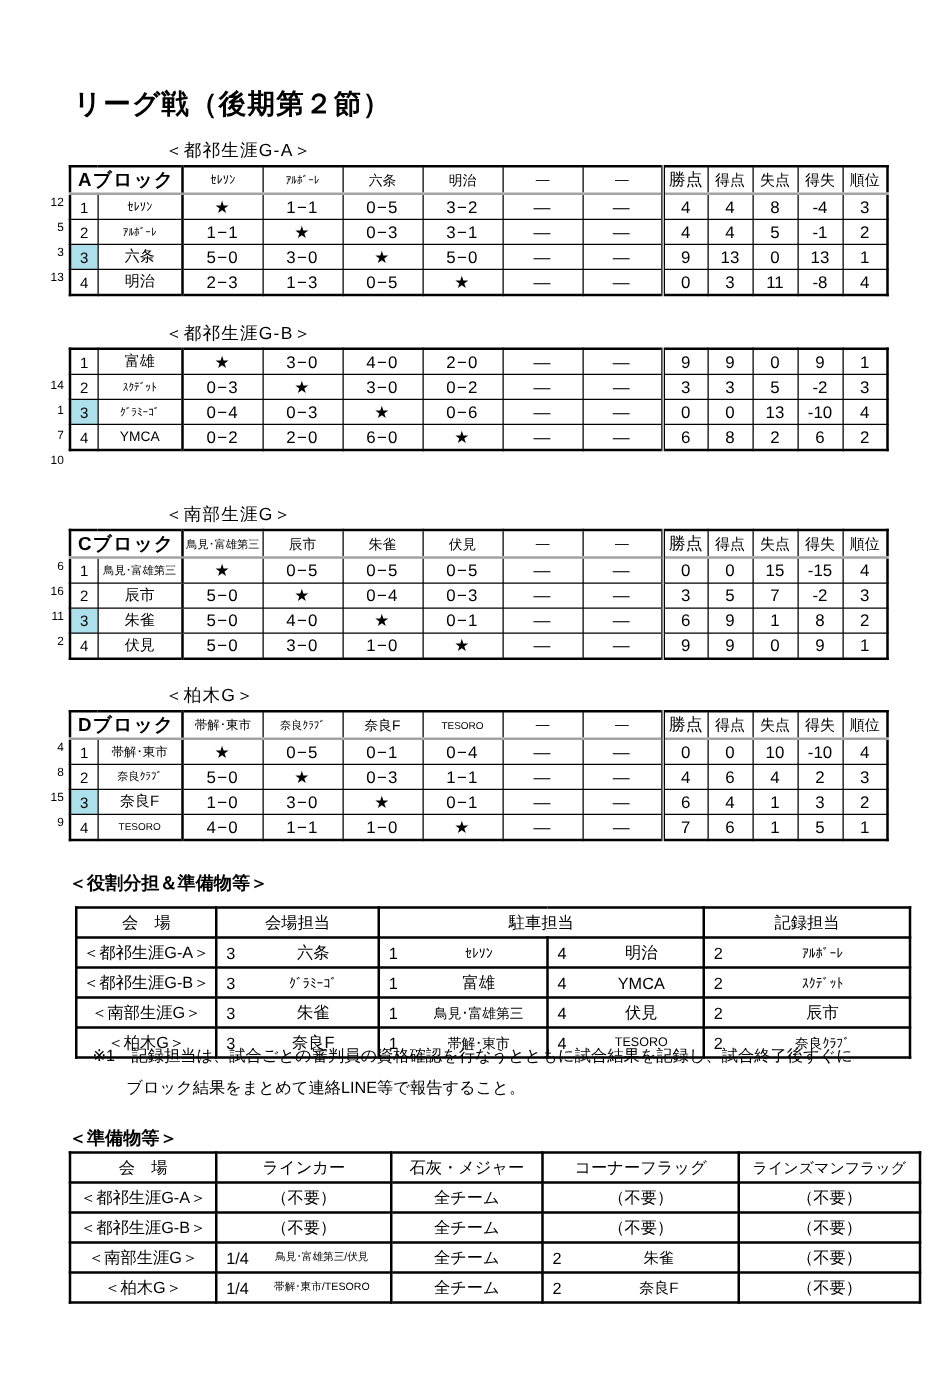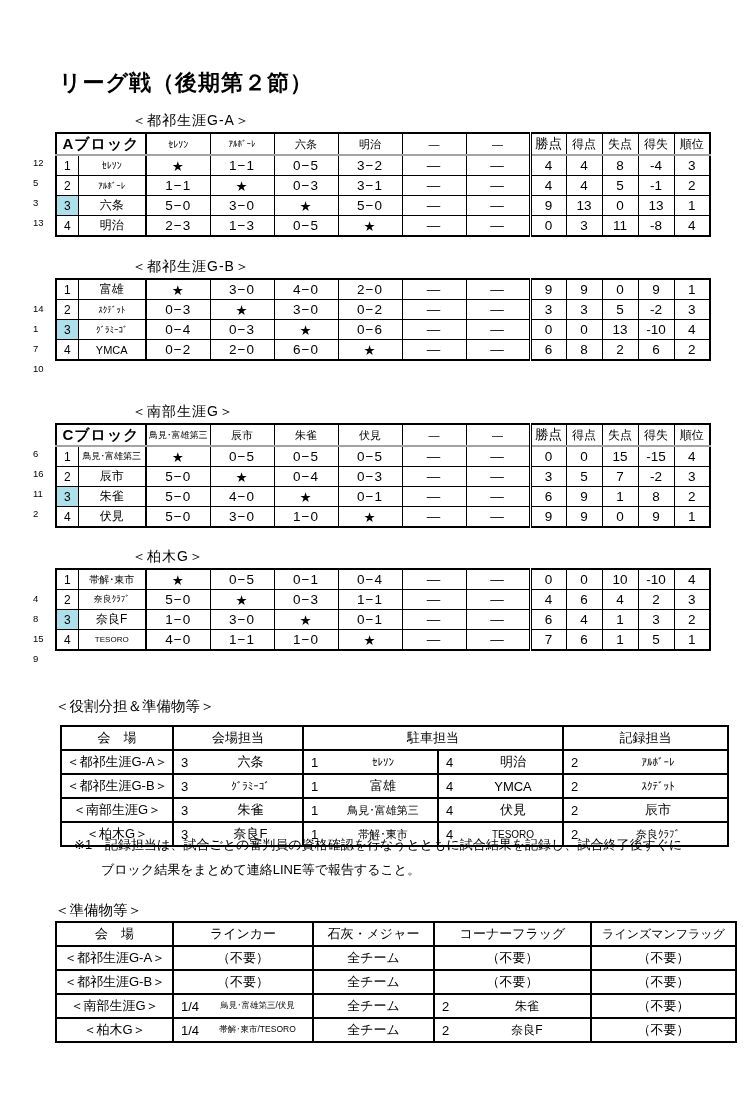--- a/index.html
+++ b/index.html
@@ -4,36 +4,36 @@
 <style>
   html,body{margin:0;padding:0;background:#fff;}
   .page{position:relative;width:750px;height:1115px;background:#fff;color:#000;
         font-family:"Liberation Sans","DejaVu Sans",sans-serif;overflow:hidden;}
   .title{position:absolute;left:59px;top:68px;font-size:22px;font-weight:bold;letter-spacing:1px;}
   .date{position:absolute;left:472px;top:72px;font-size:19px;font-weight:bold;letter-spacing:2px;}
 
   .lsec{position:absolute;left:0;width:750px;height:130px;}
   .vh{position:absolute;left:132px;top:0;font-size:14px;letter-spacing:1px;}
   .ltw{position:absolute;left:33px;top:20px;}
-  .gut{position:absolute;left:0;width:18px;font-size:9.5px;}
+  .gut{position:absolute;left:0;width:18px;text-align:right;font-size:9.5px;}
   .lg-table{border-collapse:collapse;table-layout:fixed;border:2px solid #000;margin-left:22px;}
   .lg-table td{border:1px solid #000;text-align:center;padding:0;height:19px;
                white-space:nowrap;overflow:hidden;vertical-align:middle;}
   .lg-table tr.h td{height:20px;border-bottom:2px solid #a3a3a3;}
   td.blk{font-weight:bold;font-size:15px;letter-spacing:1px;border-right:2px solid #000 !important;}
   td.team{border-right:2px solid #000 !important;}
   td.opp{font-size:10px;}
   td.sh{font-size:12px;}
   td.num{font-size:12px;}
   td.num.hl{background:var(--hl,#aee0ec);}
   td.res{font-size:13.5px;letter-spacing:1px;}
   td.stat{font-size:13.5px;}
   td.stat.first{border-left:3px double #000 !important;}
 
-  .rh,.eh{position:absolute;left:55px;font-size:14.5px;font-weight:normal;}
+  .rh,.eh{position:absolute;left:55px;font-size:14.5px;font-weight:bold;}
   .rh{top:697px;}
   .eh{top:901px;}
   .role-tw{position:absolute;left:60px;top:725px;}
   .equip-tw{position:absolute;left:55px;top:921px;}
   .mt{border-collapse:collapse;table-layout:fixed;border:2px solid #000;}
   .mt td{border:2px solid #000;text-align:center;padding:0;height:22px;
          white-space:nowrap;overflow:hidden;vertical-align:middle;font-size:13px;}
   .duty{display:flex;align-items:center;height:100%;}
   .duty .n{width:26px;padding-left:7px;text-align:left;font-size:13px;flex:none;}
   .duty .nm{flex:1;text-align:center;padding-right:8px;}
@@ -351,20 +351,34 @@
             <col style="width:64px">
             <col style="width:64px">
             <col style="width:64px">
             <col style="width:36px">
             <col style="width:36px">
             <col style="width:36px">
             <col style="width:36px">
             <col style="width:36px">
           </colgroup>
           <tbody>
+            <tr class="h">
+              <td colspan="2" class="blk">Dブロック</td>
+              <td class="opp" style="font-size:10px">帯解･東市</td>
+              <td class="opp" style="font-size:9px">奈良ｸﾗﾌﾞ</td>
+              <td class="opp" style="font-size:11px">奈良F</td>
+              <td class="opp" style="font-size:8px">TESORO</td>
+              <td class="opp" style="font-size:11px">—</td>
+              <td class="opp" style="font-size:11px">—</td>
+              <td class="sh stat first">勝点</td>
+              <td class="sh">得点</td>
+              <td class="sh">失点</td>
+              <td class="sh">得失</td>
+              <td class="sh">順位</td>
+            </tr>
             <tr>
               <td class="num">1</td>
               <td class="team" style="font-size:10px">帯解･東市</td>
               <td class="res">★</td>
               <td class="res">0−5</td>
               <td class="res">0−1</td>
               <td class="res">0−4</td>
               <td class="res">—</td>
               <td class="res">—</td>
               <td class="stat first">0</td>

